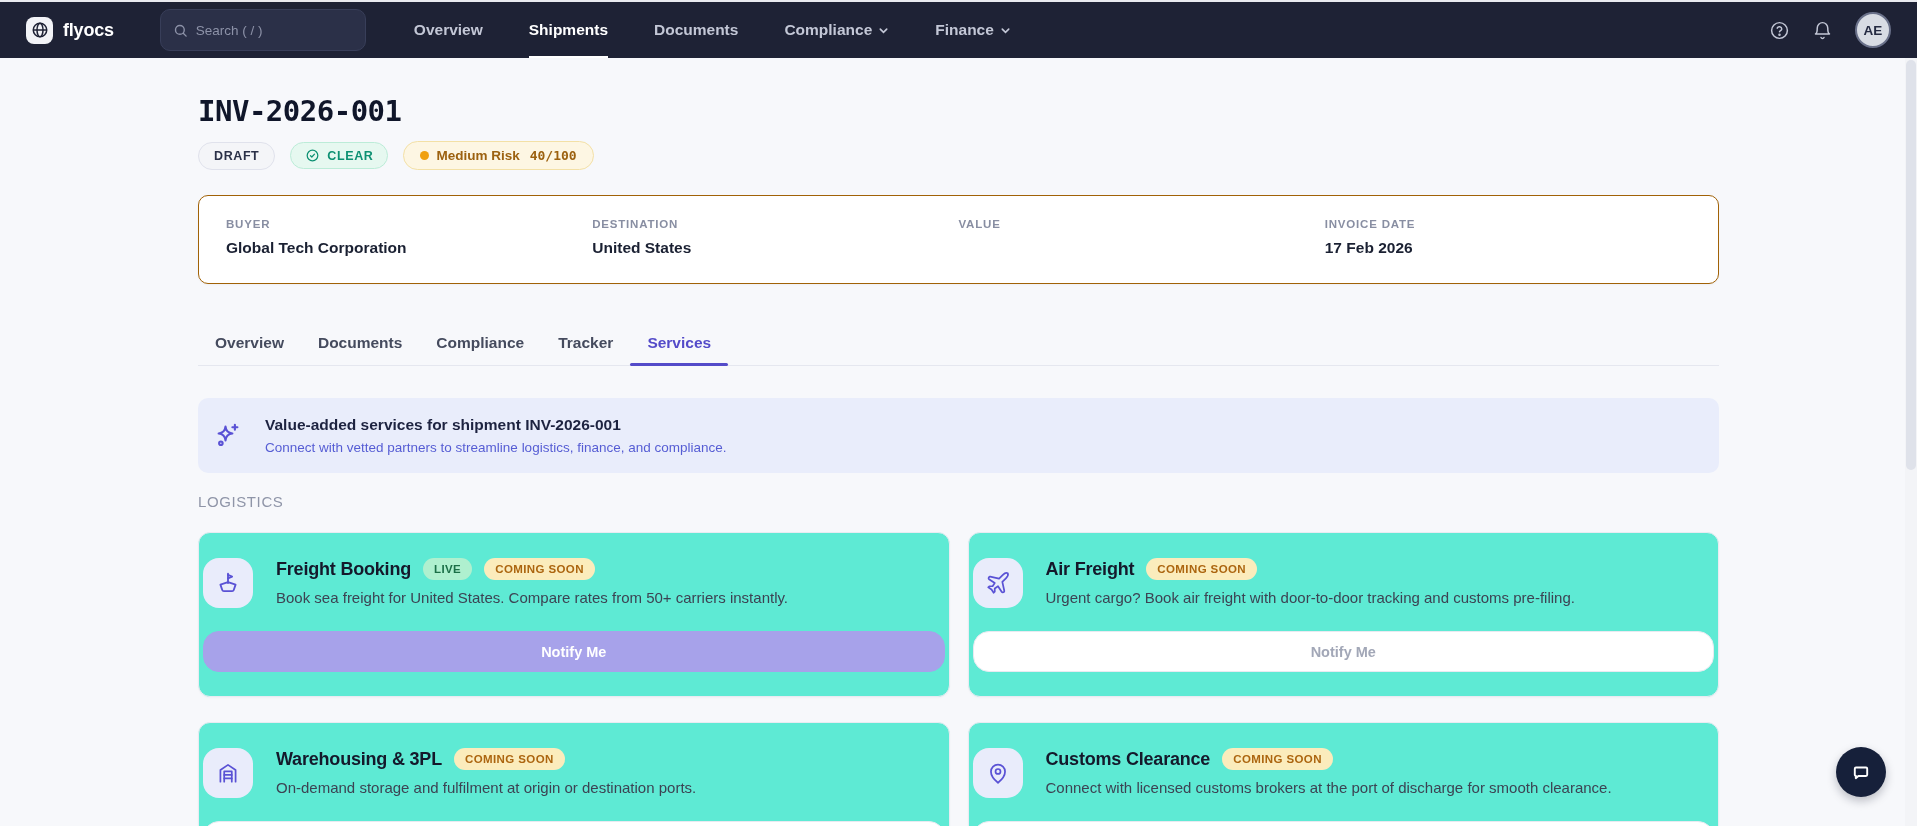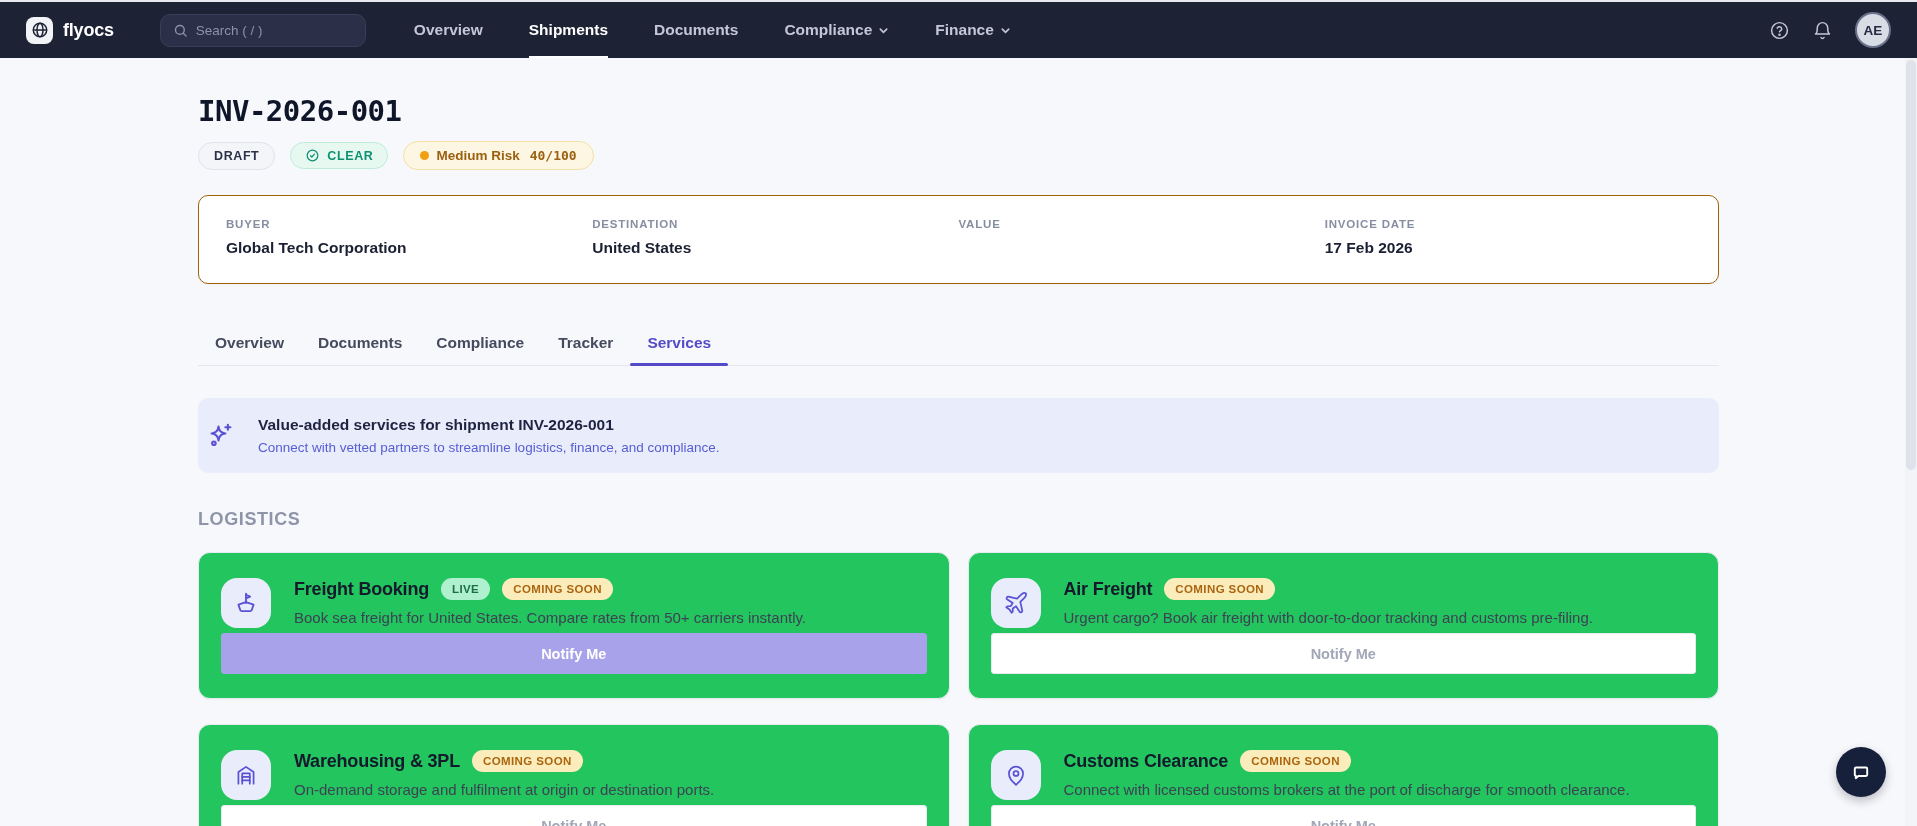--- a/index.html
+++ b/index.html
@@ -17,21 +17,21 @@
     height:58px; background:#1e2235; border-top:2px solid #e9eaef;
     display:flex; align-items:center; padding:0 26px; position:relative; z-index:5;
   }
   .brand { display:flex; align-items:center; gap:10px; cursor:pointer; }
   .brand-tile {
     width:27px; height:27px; background:#f2f3f7; border-radius:8px;
     display:flex; align-items:center; justify-content:center; color:#1e2235;
   }
   .brand-name { color:#ffffff; font-weight:bold; font-size:18px; letter-spacing:-0.2px; }
   .search-box {
-    margin-left:46px; width:206px; height:33px; background:#2b3048;
+    margin-left:46px; width:206px; height:42px; background:#2b3048;
     border:1px solid #383e59; border-radius:10px;
     display:flex; align-items:center; gap:8px; padding:0 12px; color:#8d92a8;
   }
   .search-box input {
     background:transparent; border:none; outline:none; color:#c6cad9;
     font-size:13.5px; width:130px; font-family:"Liberation Sans", sans-serif;
   }
   .search-box input::placeholder { color:#8d92a8; }
   .nav-links { display:flex; align-items:center; gap:46px; margin-left:48px; height:100%; }
   .nav-link {
@@ -88,51 +88,51 @@
     cursor:pointer; position:relative;
   }
   .tab.active { color:#544bc9; font-weight:700; }
   .tab.active::after {
     content:""; position:absolute; left:0; right:0; bottom:-1px; height:3px;
     background:#544bc9; border-radius:2px;
   }
 
   .banner {
     margin-top:32px; background:#e9edfb; border-radius:10px;
-    padding:18px 8px; display:flex; align-items:center; gap:22px;
+    padding:18px 15px; display:flex; align-items:center; gap:22px;
   }
   .banner-icon { color:#5a52d5; display:flex; }
   .banner-title { font-size:15.5px; font-weight:bold; color:#1d2340; }
   .banner-sub { margin-top:6px; font-size:13.5px; color:#565dd4; }
 
   .section-label {
-    margin-top:36px; font-size:18px; font-weight:bold; letter-spacing:0.6px; color:#8f95a8;
+    margin-top:20px; font-size:15px; font-weight:normal; letter-spacing:0.6px; color:#8f95a8;
   }
 
   .cards { margin-top:22px; display:grid; grid-template-columns:1fr 1fr; gap:25px 18px; }
   .svc-card {
-    background:#22c55e; border:1px solid #e9ebf2; border-radius:12px;
-    box-shadow:0 1px 2px rgba(20,25,50,.03); padding:25px 22px 24px;
+    background:#5eead4; border:1px solid #e9ebf2; border-radius:12px;
+    box-shadow:0 1px 2px rgba(20,25,50,.03); padding:25px 4px 24px;
   }
   .svc-head { display:flex; gap:23px; }
   .svc-icon-tile {
     width:50px; height:50px; border-radius:16px; background:#e9ecfb; color:#5a52d5;
     flex:0 0 50px; display:flex; align-items:center; justify-content:center;
   }
   .svc-title-row { display:flex; align-items:center; gap:12px; }
   .svc-title { font-size:18px; font-weight:bold; color:#14192b; letter-spacing:-0.2px; }
   .tag {
     border-radius:999px; font-size:11.5px; font-weight:bold; letter-spacing:0.4px;
     padding:5px 11px; white-space:nowrap;
   }
   .tag-live { background:#aff0cf; color:#1b6f47; }
   .tag-soon { background:#fbecbc; color:#ac650f; }
   .svc-desc { margin-top:9px; font-size:15px; color:#3c4353; }
   .notify-btn {
-    margin-top:5px; width:100%; height:41px; border-radius:3px; font-size:14.5px;
+    margin-top:23px; width:100%; height:41px; border-radius:16px; font-size:14.5px;
     font-weight:bold; cursor:pointer; font-family:"Liberation Sans", sans-serif;
   }
   .notify-primary { background:#a7a2ea; border:1px solid #a7a2ea; color:#ffffff; }
   .notify-outline { background:#ffffff; border:1px solid #e8eaf1; color:#a2a7b7; }
 
   
   .chat-fab {
     position:absolute; right:31px; bottom:29px; width:50px; height:50px; border-radius:50%;
     background:#16203a; color:#ffffff; display:flex; align-items:center; justify-content:center;
     box-shadow:0 4px 10px rgba(10,15,35,.25); cursor:pointer; z-index:10;

